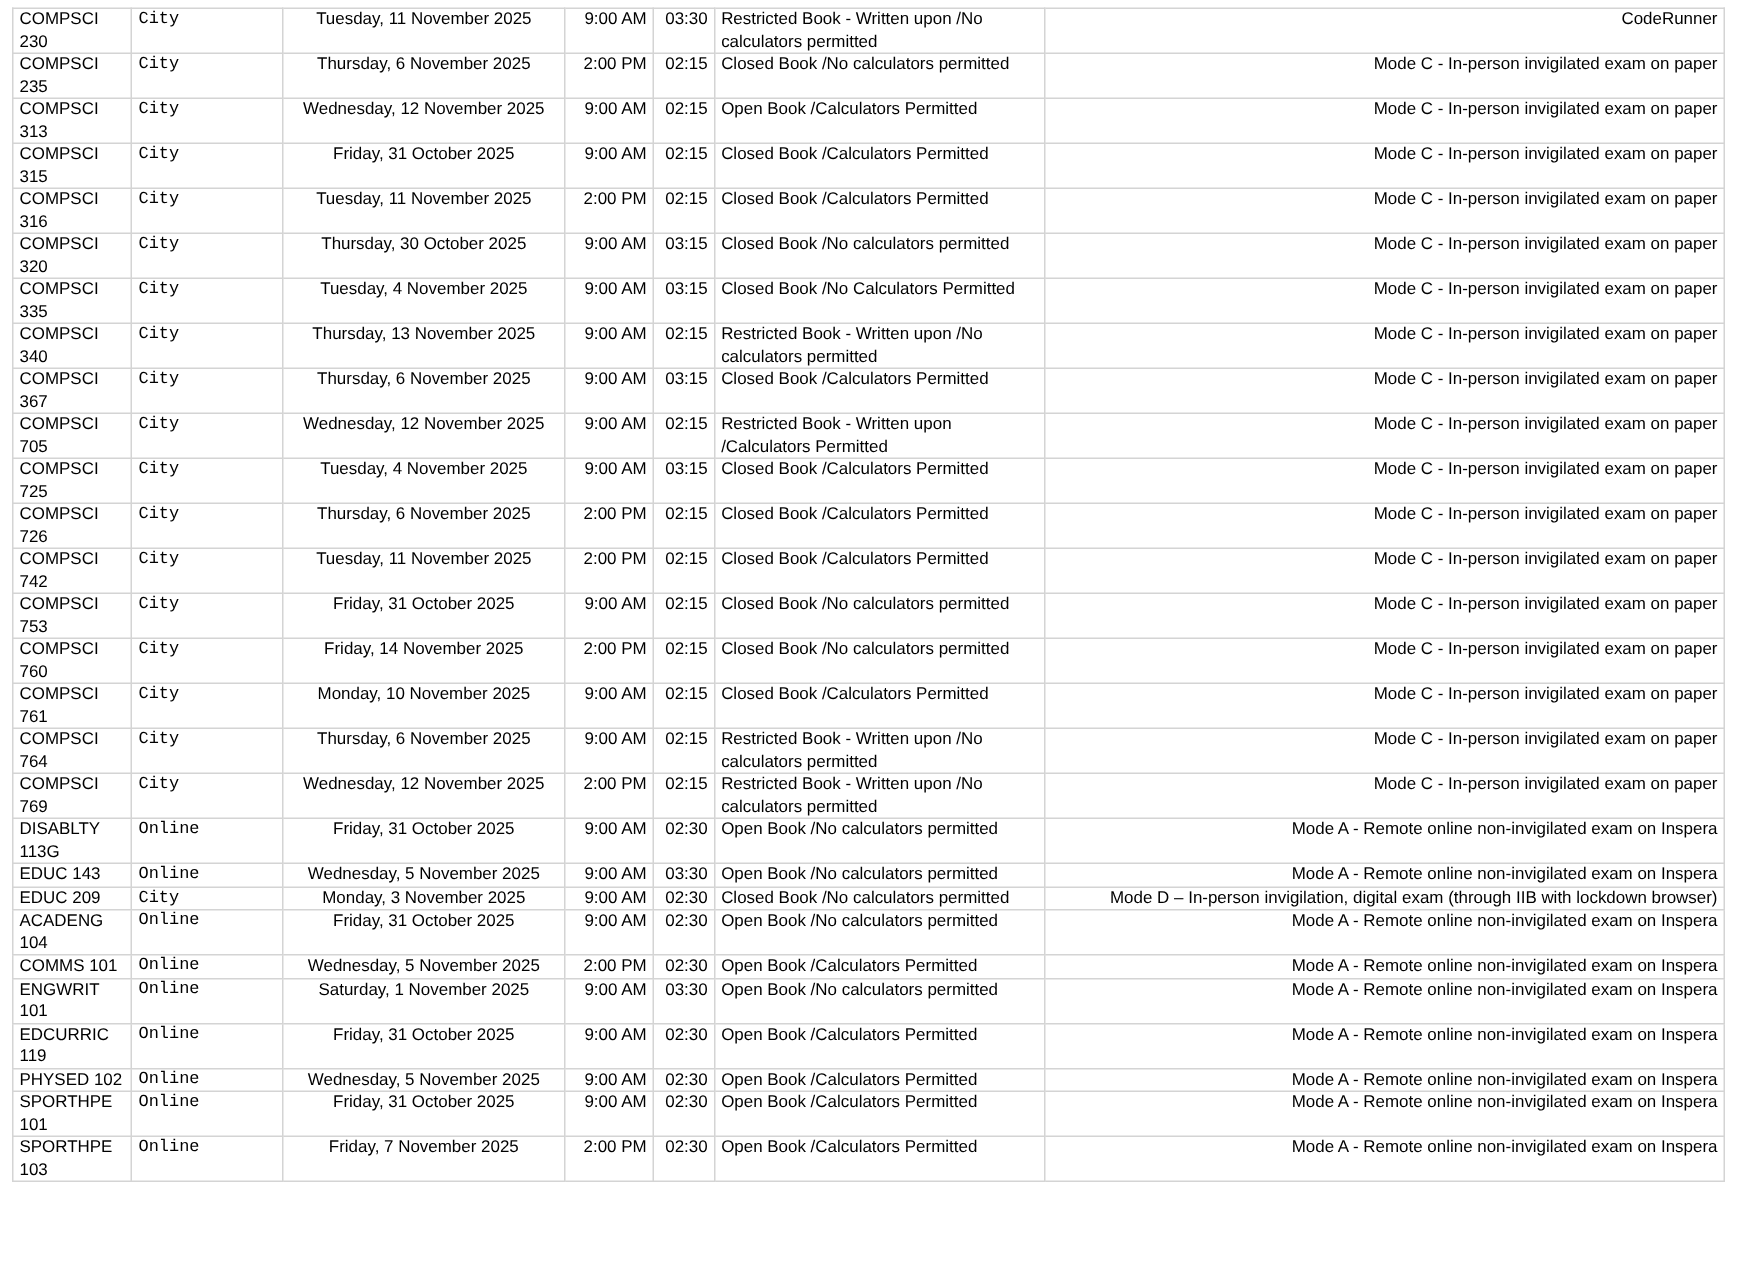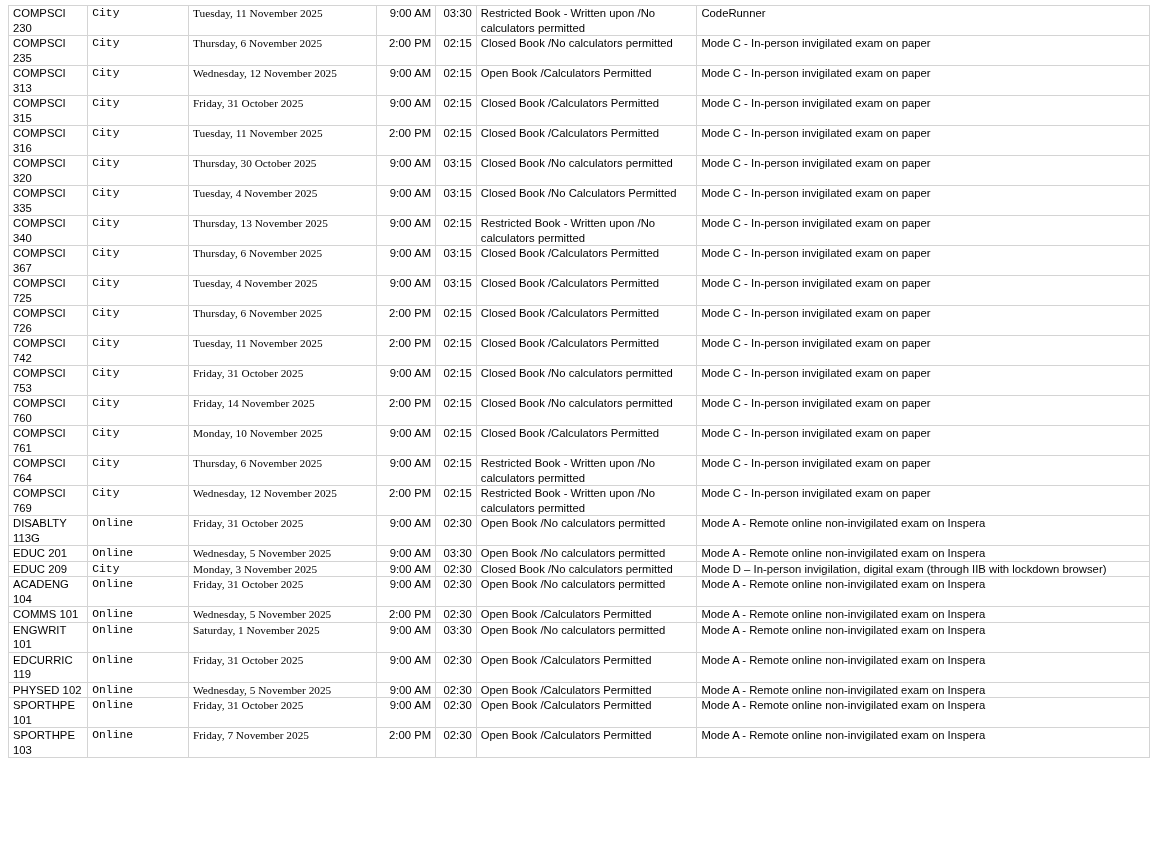--- a/index.html
+++ b/index.html
@@ -38,25 +38,25 @@
 
   table.exam-table td {
     border: 1px solid #d4d4d4;
     padding: 0 4px 0 4px;
     vertical-align: top;
     white-space: normal;
     overflow: hidden;
   }
   td.course    { text-align: left; }
   td.campus    { text-align: left; font-family: Liberation Mono, monospace; }
-  td.date      { text-align: left; font-family: Liberation Serif, serif; }
+  td.date      { text-align: center; }
   td.time      { text-align: right; }
   td.duration  { text-align: right; padding-right: 5px; }
   td.conditions{ text-align: left; }
-  td.mode      { text-align: left; vertical-align: bottom; }
+  td.mode      { text-align: right; vertical-align: bottom; }
 
   tr.r1 td { height: 14.5px; }
   tr.r2 td { height: 29px; }
 </style>
 </head>
 <body>
 
 <div id="exam-table-wrap">
   <table class="exam-table">
     <colgroup>
@@ -143,20 +143,29 @@
         </tr>
         <tr class="r1">
           <td class="course">COMPSCI 367</td>
           <td class="campus">City</td>
           <td class="date">Thursday, 6 November 2025</td>
           <td class="time">9:00 AM</td>
           <td class="duration">03:15</td>
           <td class="conditions">Closed Book /Calculators Permitted</td>
           <td class="mode">Mode C - In-person invigilated exam on paper</td>
         </tr>
+        <tr class="r2">
+          <td class="course">COMPSCI 705</td>
+          <td class="campus">City</td>
+          <td class="date">Wednesday, 12 November 2025</td>
+          <td class="time">9:00 AM</td>
+          <td class="duration">02:15</td>
+          <td class="conditions">Restricted Book - Written upon /Calculators Permitted</td>
+          <td class="mode">Mode C - In-person invigilated exam on paper</td>
+        </tr>
         <tr class="r1">
           <td class="course">COMPSCI 725</td>
           <td class="campus">City</td>
           <td class="date">Tuesday, 4 November 2025</td>
           <td class="time">9:00 AM</td>
           <td class="duration">03:15</td>
           <td class="conditions">Closed Book /Calculators Permitted</td>
           <td class="mode">Mode C - In-person invigilated exam on paper</td>
         </tr>
         <tr class="r1">
@@ -225,21 +234,21 @@
         <tr class="r2">
           <td class="course">DISABLTY 113G</td>
           <td class="campus">Online</td>
           <td class="date">Friday, 31 October 2025</td>
           <td class="time">9:00 AM</td>
           <td class="duration">02:30</td>
           <td class="conditions">Open Book /No calculators permitted</td>
           <td class="mode">Mode A - Remote online non-invigilated exam on Inspera</td>
         </tr>
         <tr class="r1">
-          <td class="course">EDUC 201</td>
+          <td class="course">EDUC 143</td>
           <td class="campus">Online</td>
           <td class="date">Wednesday, 5 November 2025</td>
           <td class="time">9:00 AM</td>
           <td class="duration">03:30</td>
           <td class="conditions">Open Book /No calculators permitted</td>
           <td class="mode">Mode A - Remote online non-invigilated exam on Inspera</td>
         </tr>
         <tr class="r1">
           <td class="course">EDUC 209</td>
           <td class="campus">City</td>

